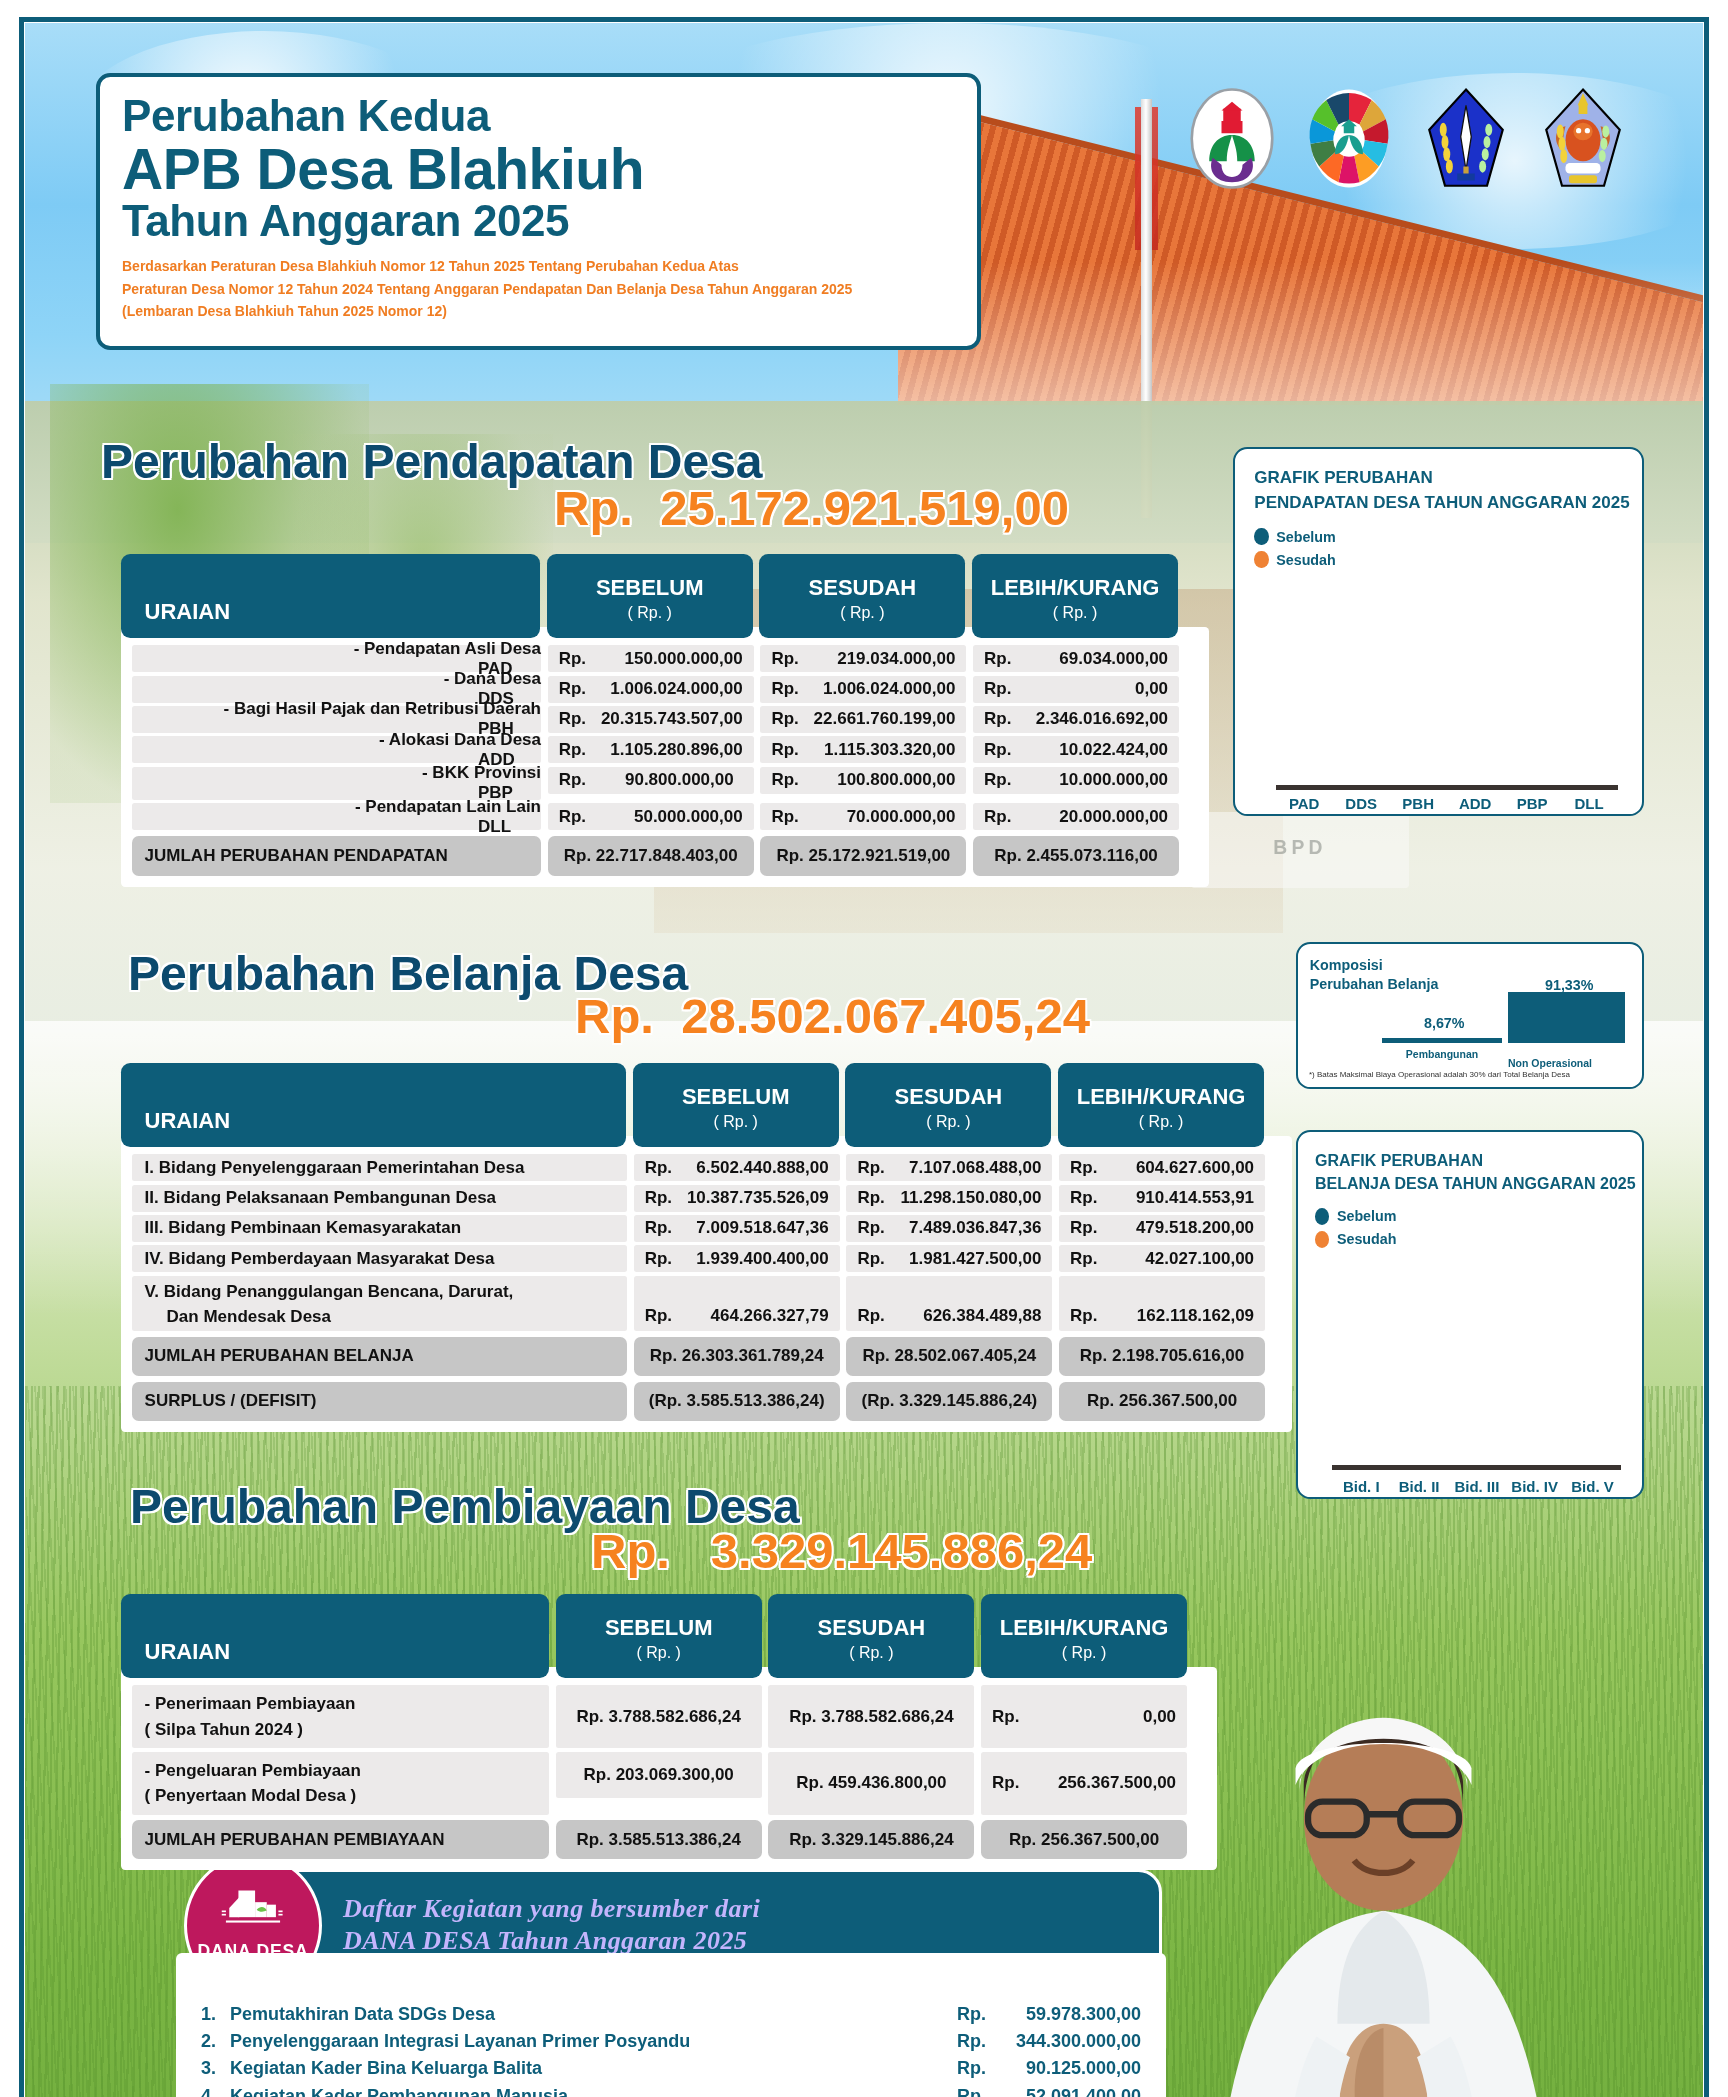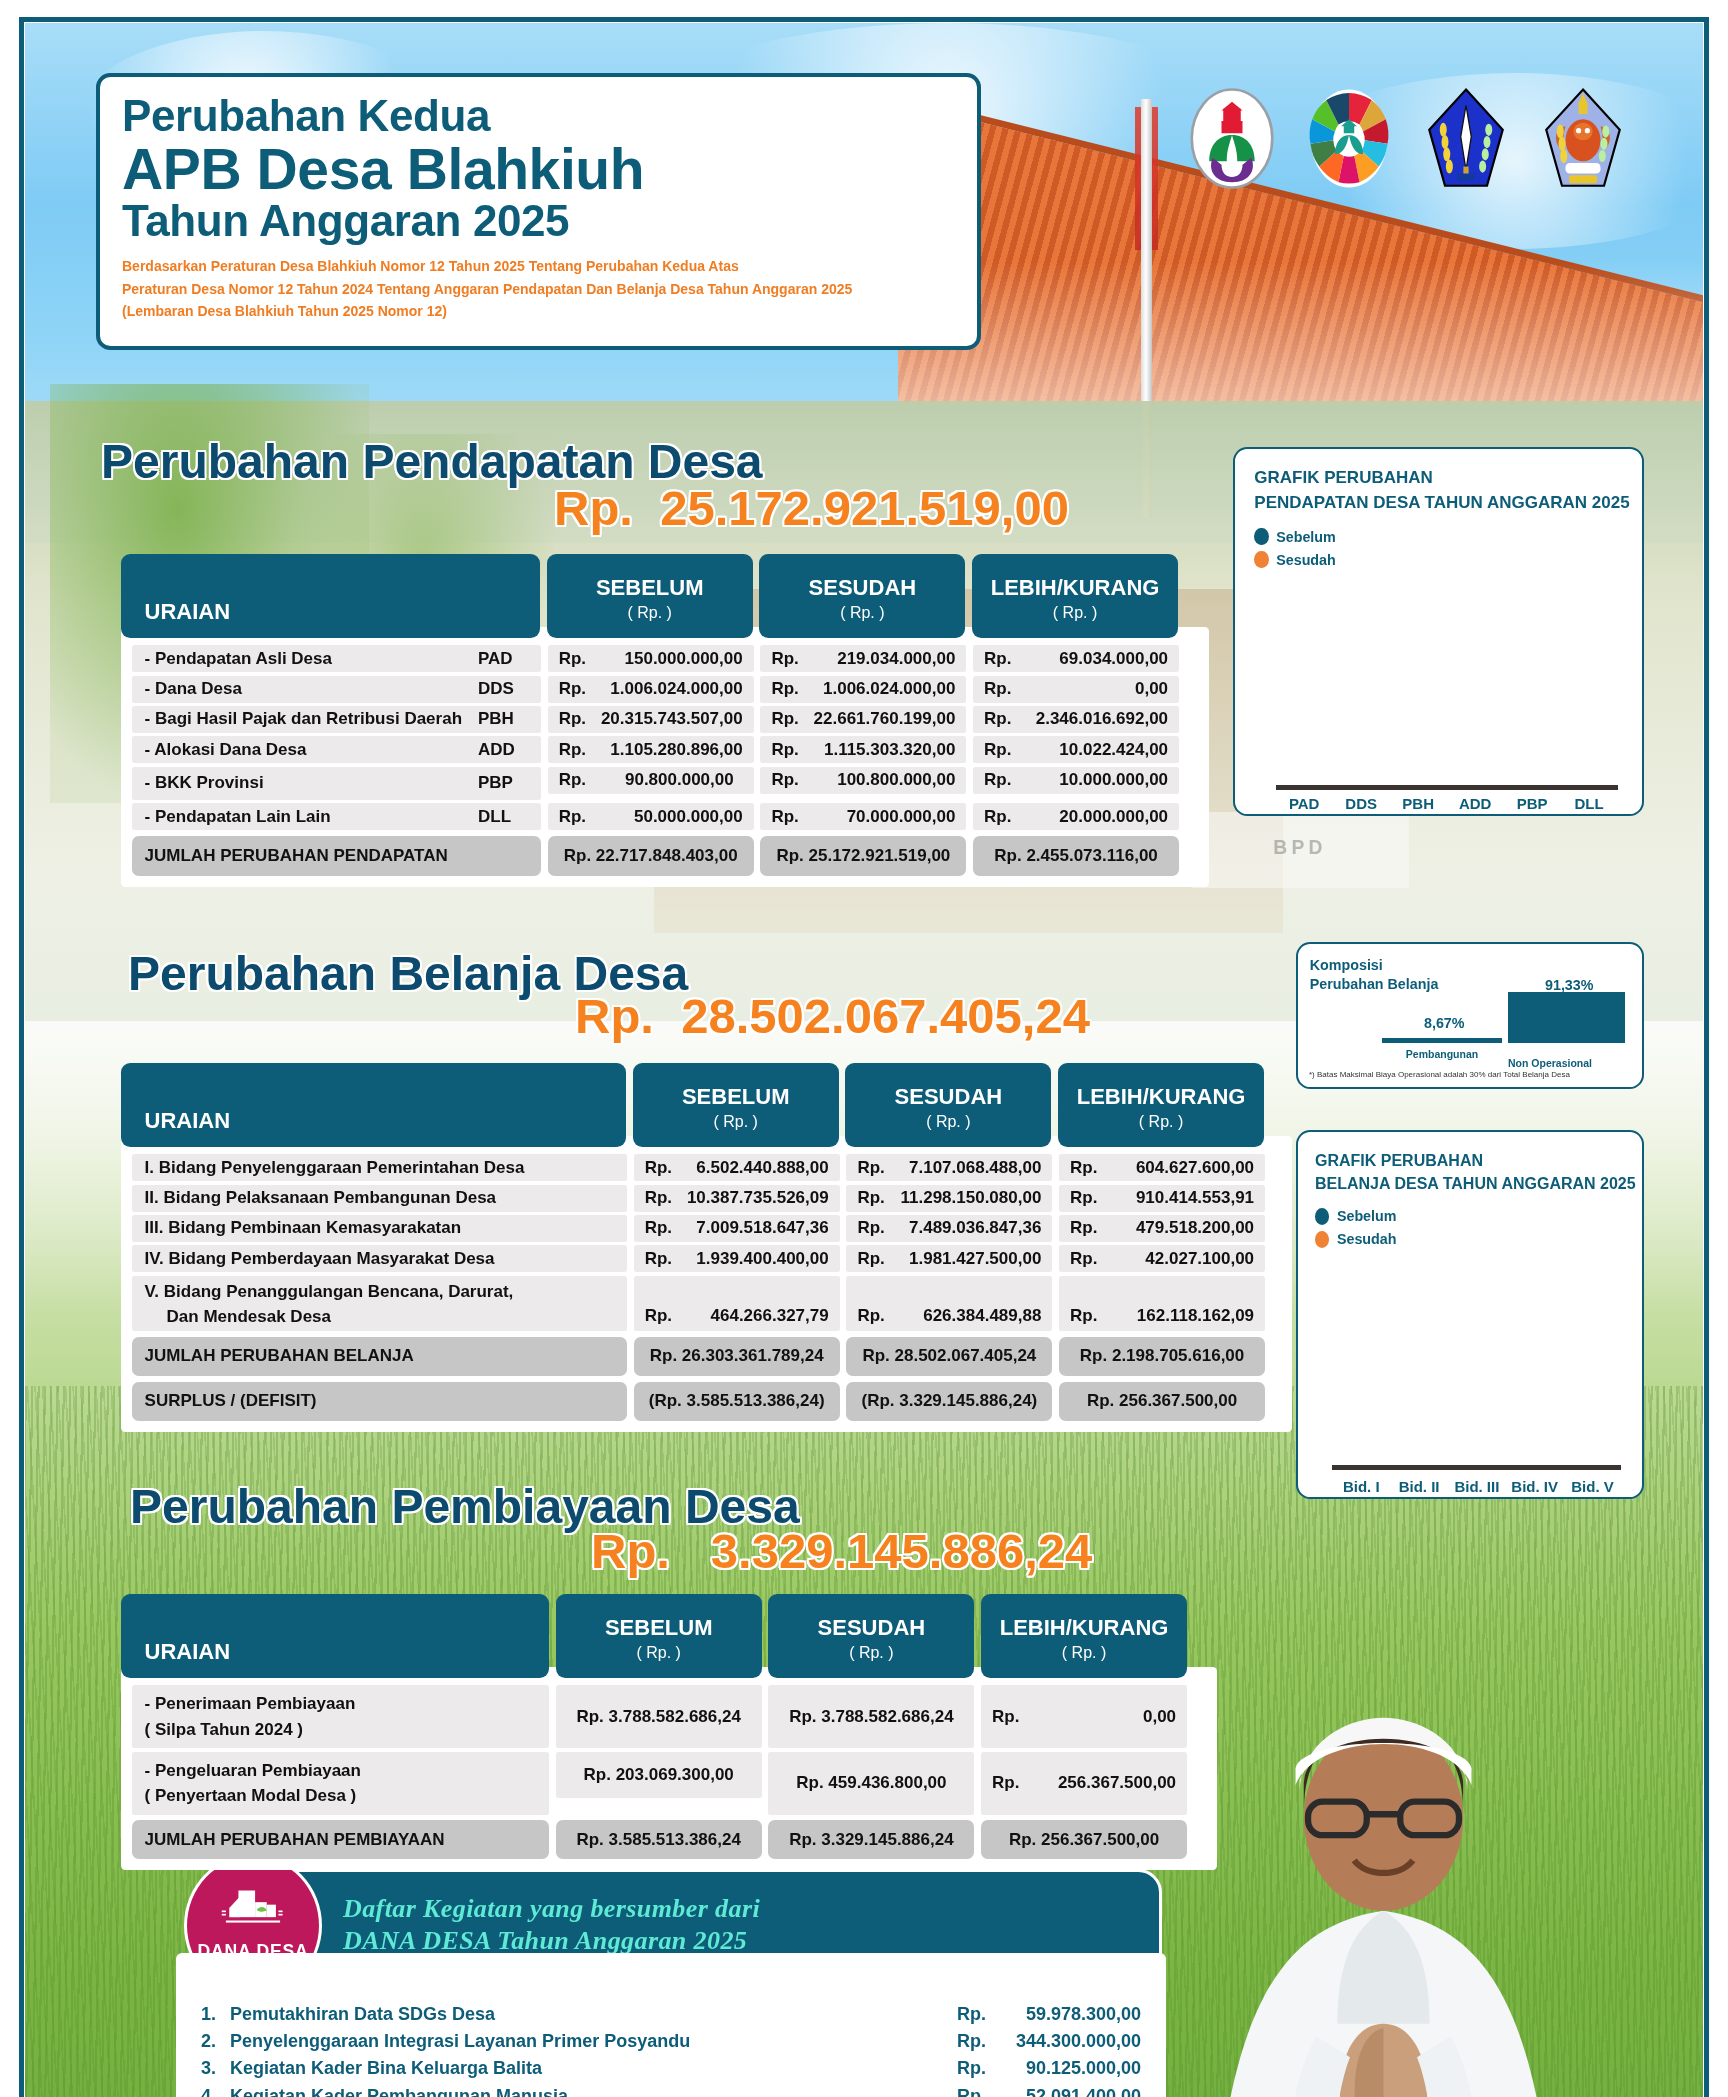--- a/index.html
+++ b/index.html
@@ -85,21 +85,21 @@
   .th.uraian{padding-left:23.5px;justify-content:flex-end;padding-bottom:14.3px;}
   .th.ctr{align-items:center;padding-top:8.4px;}
   .th-main{font-size:22px;font-weight:bold;line-height:1;}
   .th-sub{font-size:16px;margin-top:5px;}
   .tpanel{background:#ffffff;border-radius:4.2px;margin-top:-11px;padding:18.5px 11px 11px 11px;position:relative;z-index:1;}
   .trow{display:flex;gap:6.7px;margin-bottom:3.4px;}
   .cell{background:#eceaea;border-radius:2.5px;box-sizing:border-box;
       font-size:17px;font-weight:bold;color:#111;display:flex;align-items:center;}
   .cell.desc{padding-left:12.6px;}
   .code{width:63px;text-align:left;flex:none;}
-  .descflex{display:flex;align-items:flex-end;width:100%;}
+  .descflex{display:flex;align-items:flex-end;width:100%;flex-direction:column;}
   .descflex .nm{flex:1;}
   .sumrow{display:flex;gap:6.7px;margin-top:5.9px;}
   .sumcell{background:#c6c6c6;border-radius:6.7px;box-sizing:border-box;
       font-size:17px;font-weight:bold;color:#111;display:flex;align-items:center;}
   .sumcell.desc{padding-left:12.6px;}
 
   
   .card{position:absolute;background:#ffffff;border:2.9px solid #0d5d79;border-radius:14.3px;box-sizing:border-box;}
   .card-title{color:#0d5d79;font-weight:bold;font-size:17px;line-height:1.45;}
   .legend{margin-top:12.6px;}
@@ -120,21 +120,21 @@
   .kmp-title{color:#0d5d79;font-weight:bold;font-size:14.3px;line-height:1.3;}
   .kmp-note{position:absolute;left:11px;bottom:5.9px;color:#333;font-size:8px;line-height:1.35;}
   .kbar{position:absolute;background:#0d5d79;}
   .kpct{position:absolute;color:#0d5d79;font-weight:bold;font-size:14.3px;}
   .klab{position:absolute;color:#0d5d79;font-weight:bold;font-size:10.5px;line-height:1.2;text-align:center;}
 
   
   .dd-banner{position:absolute;left:235px;top:1846px;width:902px;height:113px;
       background:#0d5d79;border:3.8px solid #ffffff;border-radius:23.5px;box-sizing:border-box;
       display:flex;flex-direction:column;justify-content:center;padding-left:80px;}
-  .dd-bt{color:#5eead4;font-size:26px;font-weight:bold;font-style:italic;line-height:1.22;
+  .dd-bt{color:#c4b5fd;font-size:26px;font-weight:bold;font-style:italic;line-height:1.22;
      font-family:"Liberation Serif",serif;letter-spacing:0.4px;}
   .dd-badge{position:absolute;left:159px;top:1831px;width:138px;height:143px;border-radius:50%;
       background:#be185d;border:3.8px solid #ffffff;box-sizing:border-box;
       display:flex;flex-direction:column;align-items:center;justify-content:center;}
   .dd-badge-txt{color:#fff;font-size:17.6px;font-weight:bold;letter-spacing:0.8px;margin-top:2.5px;}
   .dd-panel{position:absolute;left:151px;top:1930px;width:990px;height:419px;
       background:#ffffff;border-radius:5.9px;box-sizing:border-box;padding:48px 25px 17px 25px;}
   .dd-row{display:flex;align-items:flex-start;color:#0d5d79;font-weight:bold;font-size:18px;line-height:1.52;}
   .dd-no{width:29px;flex:none;}
   .dd-nm{flex:1;padding-right:8.4px;}

